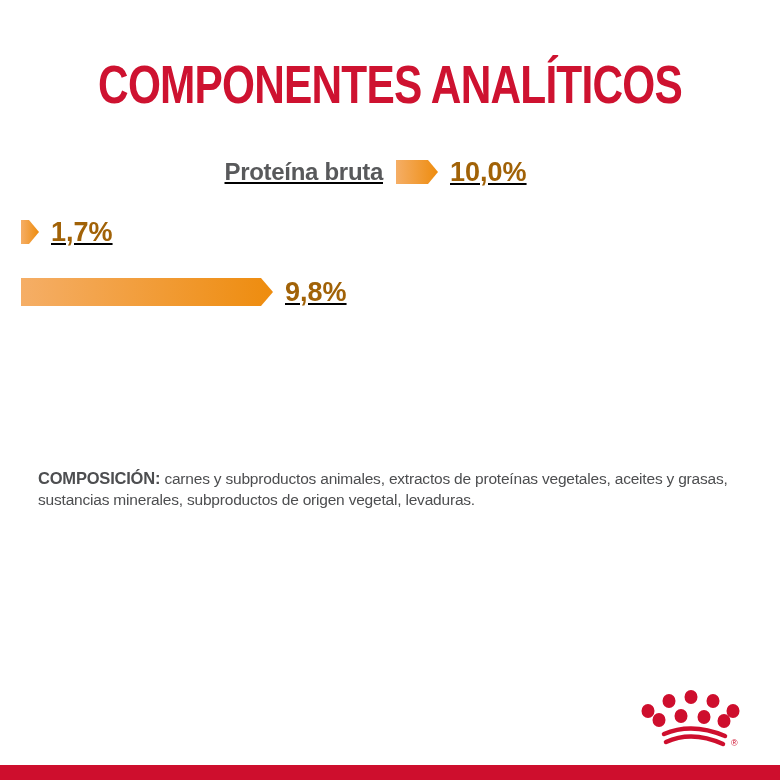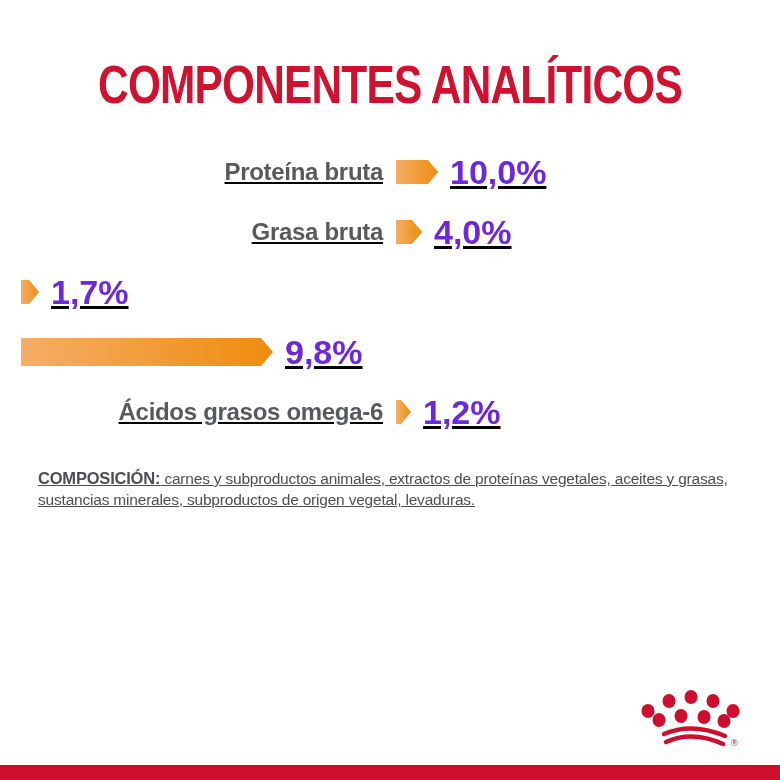--- a/index.html
+++ b/index.html
@@ -20,26 +20,26 @@
     width:375px;text-align:right;font-size:24px;font-weight:bold;color:#58595B;
     letter-spacing:-0.3px;white-space:nowrap;
   }
   .bar{
     display:block;height:24px;margin-left:13px;flex:0 0 auto;
     background:linear-gradient(90deg,#F5AE66 0%,#EE8C0E 100%);
     clip-path:polygon(0 0,calc(100% - 10px) 0,100% 50%,calc(100% - 10px) 100%,0 100%);
   }
   .bar.bar-lg{height:28px;clip-path:polygon(0 0,calc(100% - 12px) 0,100% 50%,calc(100% - 12px) 100%,0 100%);}
   .row-value{
-    margin-left:12px;font-size:34px;font-weight:bold;color:#6d28d9;white-space:nowrap;
+    margin-left:12px;font-size:27px;font-weight:bold;color:#a16207;white-space:nowrap;
   }
   
   .legal{
     position:absolute;left:38px;top:468px;width:716px;
-    font-size:15.5px;line-height:21px;color:#4D4E50;letter-spacing:-0.2px;text-decoration:underline;
+    font-size:15.5px;line-height:21px;color:#4D4E50;letter-spacing:-0.2px;
   }
   .legal p{margin:0;}
   .legal .lead{font-weight:bold;font-size:16.5px;}
   
   .crown{position:absolute;left:628px;top:686px;width:120px;height:66px;}
   
   .red-band{position:absolute;left:0;top:765px;width:780px;height:15px;background:#CE0E2D;}
 </style>
 </head>
 <body>
@@ -47,41 +47,31 @@
 <h1 class="title">COMPONENTES ANALÍTICOS</h1>
 
 <div class="chart">
 
   <div class="chart-row">
     <span class="row-label">Proteína bruta</span>
     <span class="bar" style="width: 42px;"></span>
     <span class="row-value">10,0%</span>
   </div>
 
-  <div class="chart-row">
-    <span class="row-label">Grasa bruta</span>
-    <span class="bar" style="width: 26px;"></span>
-    <span class="row-value">4,0%</span>
-  </div>
 
   <div class="chart-row">
     <span class="bar" style="width: 18px;"></span>
     <span class="row-value">1,7%</span>
   </div>
 
   <div class="chart-row">
     <span class="bar bar-lg" style="width: 252px;"></span>
     <span class="row-value">9,8%</span>
   </div>
 
-  <div class="chart-row">
-    <span class="row-label">Ácidos grasos omega-6</span>
-    <span class="bar" style="width: 15px;"></span>
-    <span class="row-value">1,2%</span>
-  </div>
 
 </div>
 
 <div class="legal">
   <p><span class="lead">COMPOSICIÓN:</span><span> carnes y subproductos animales, extractos de proteínas vegetales, aceites y grasas, sustancias minerales, subproductos de origen vegetal, levaduras.</span></p>
 </div>
 
 <svg class="crown" viewBox="0 0 120 66" xmlns="http://www.w3.org/2000/svg">
   <g fill="#CE0E2D">
 

